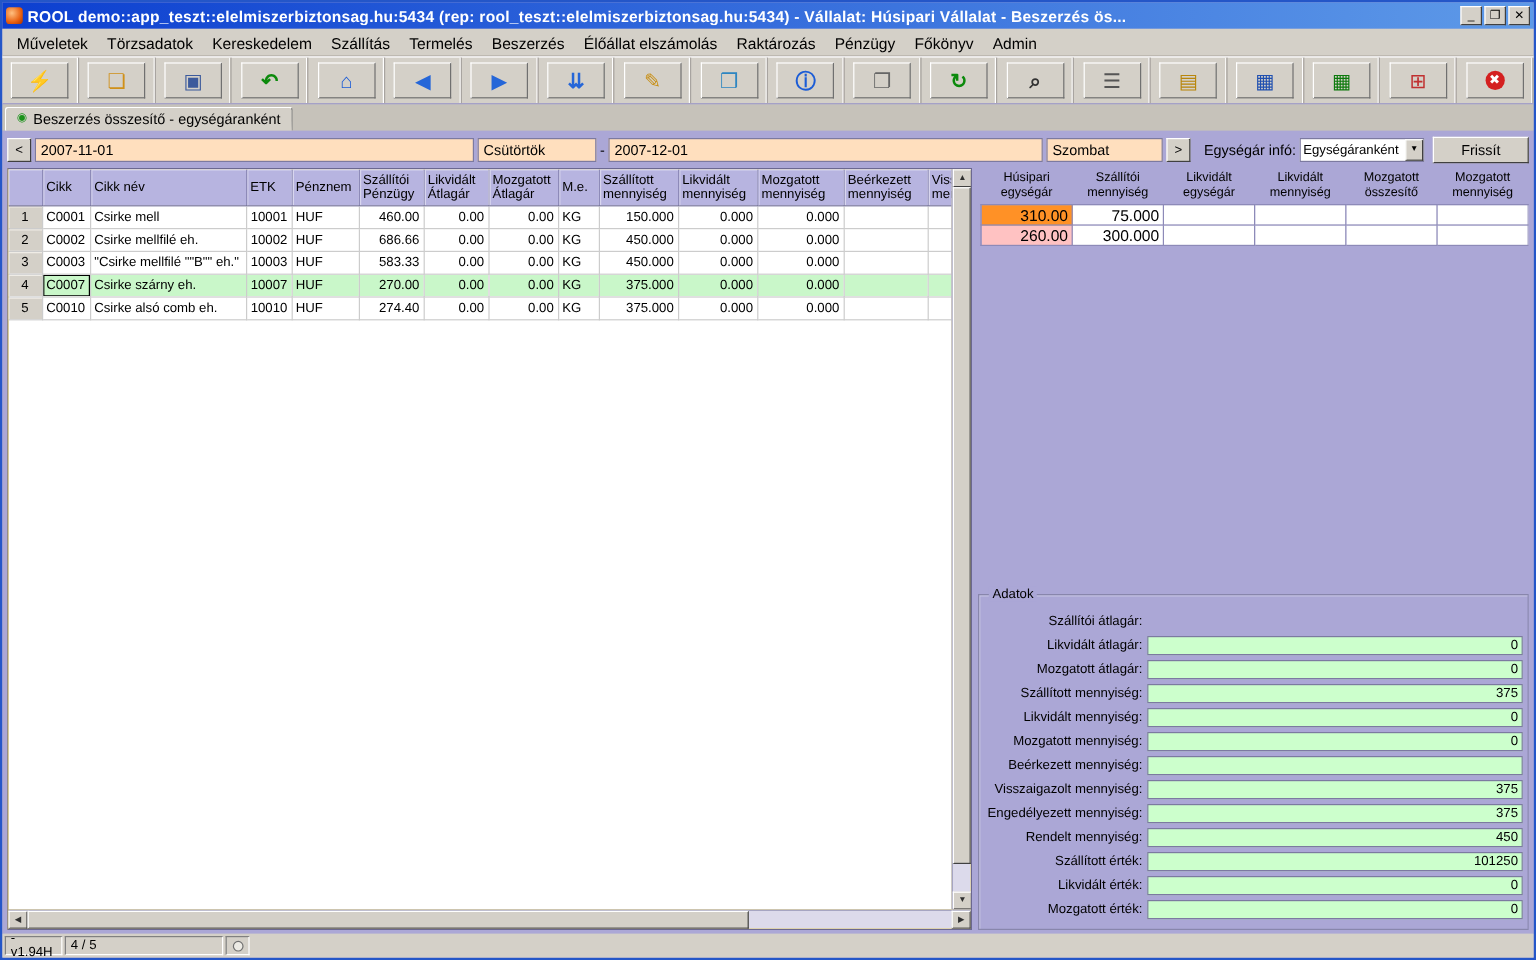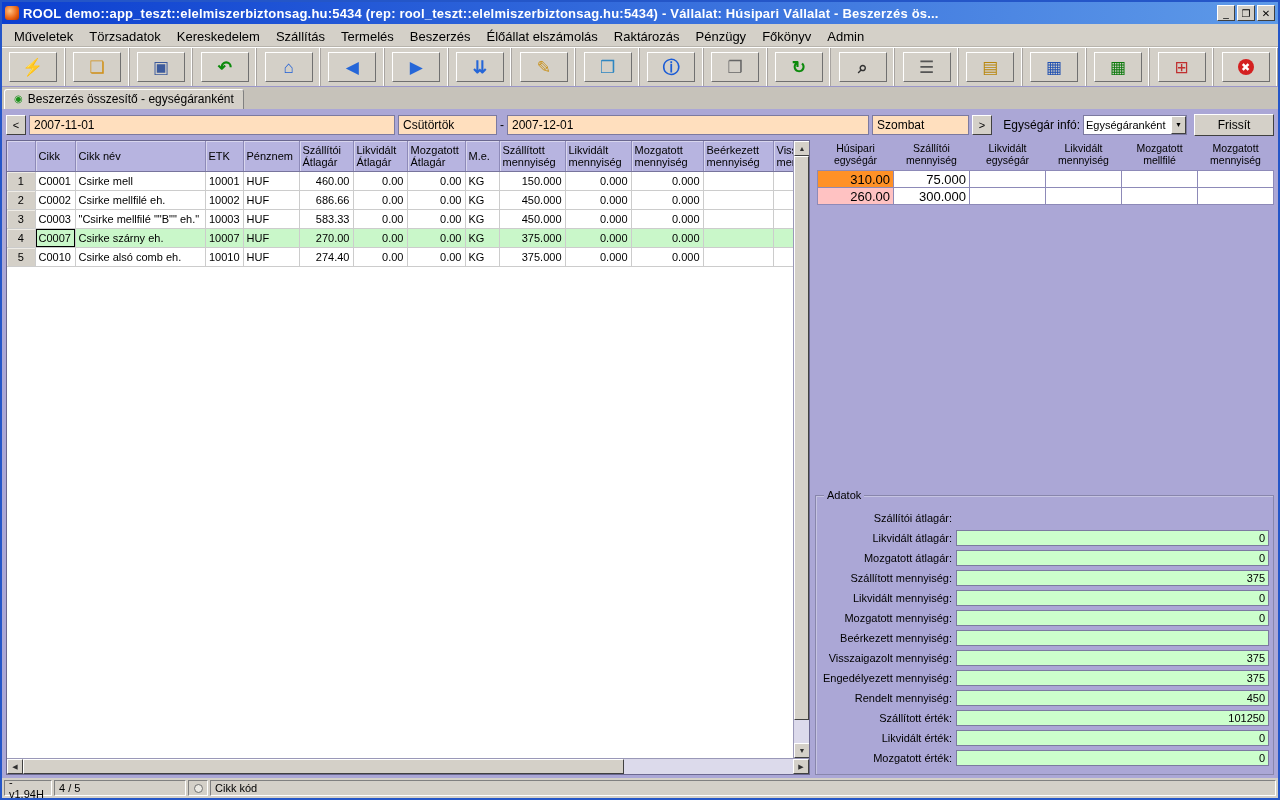--- a/index.html
+++ b/index.html
@@ -290,21 +290,21 @@
                 <col style="width:70px">
                   <col style="width:20px">
               </colgroup>
               <thead>
                 <tr>
                   <th></th>
                   <th>Cikk</th>
                   <th>Cikk név</th>
                   <th>ETK</th>
                   <th>Pénznem</th>
-                  <th>Szállítói Átlagár</th>
+                  <th>Szállítói Pénzügy</th>
                   <th>Likvidált Átlagár</th>
                   <th>Mozgatott Átlagár</th>
                   <th>M.e.</th>
                   <th>Szállított mennyiség</th>
                   <th>Likvidált mennyiség</th>
                   <th>Mozgatott mennyiség</th>
                   <th>Beérkezett mennyiség</th>
                   <th>Vissz menny</th>
                 </tr>
               </thead>
@@ -415,21 +415,21 @@
       </div>
 
       <div class="side-panel">
         <table class="unit">
           <thead>
             <tr>
               <th>Húsipari egységár</th>
               <th>Szállítói mennyiség</th>
               <th>Likvidált egységár</th>
               <th>Likvidált mennyiség</th>
-              <th>Mozgatott mellfilé</th>
+              <th>Mozgatott összesítő</th>
               <th>Mozgatott mennyiség</th>
             </tr>
           </thead>
           <tbody>
 
               <tr>
                 <td data-hl="orange">310.00</td>
                 <td>75.000</td>
                 <td></td>
                 <td></td>
@@ -520,16 +520,15 @@
       </div>
     </div>
   </div>
 
   <div class="statusbar">
     <div class="spanel s-version">-v1.94H</div>
     <div class="spanel s-pos">4 / 5</div>
     <div class="spanel s-led">
         <span class="led"></span>
       </div>
-    <div class="spanel s-field">Cikk kód</div>
   </div>
 
 </div>
 
 </body></html>

